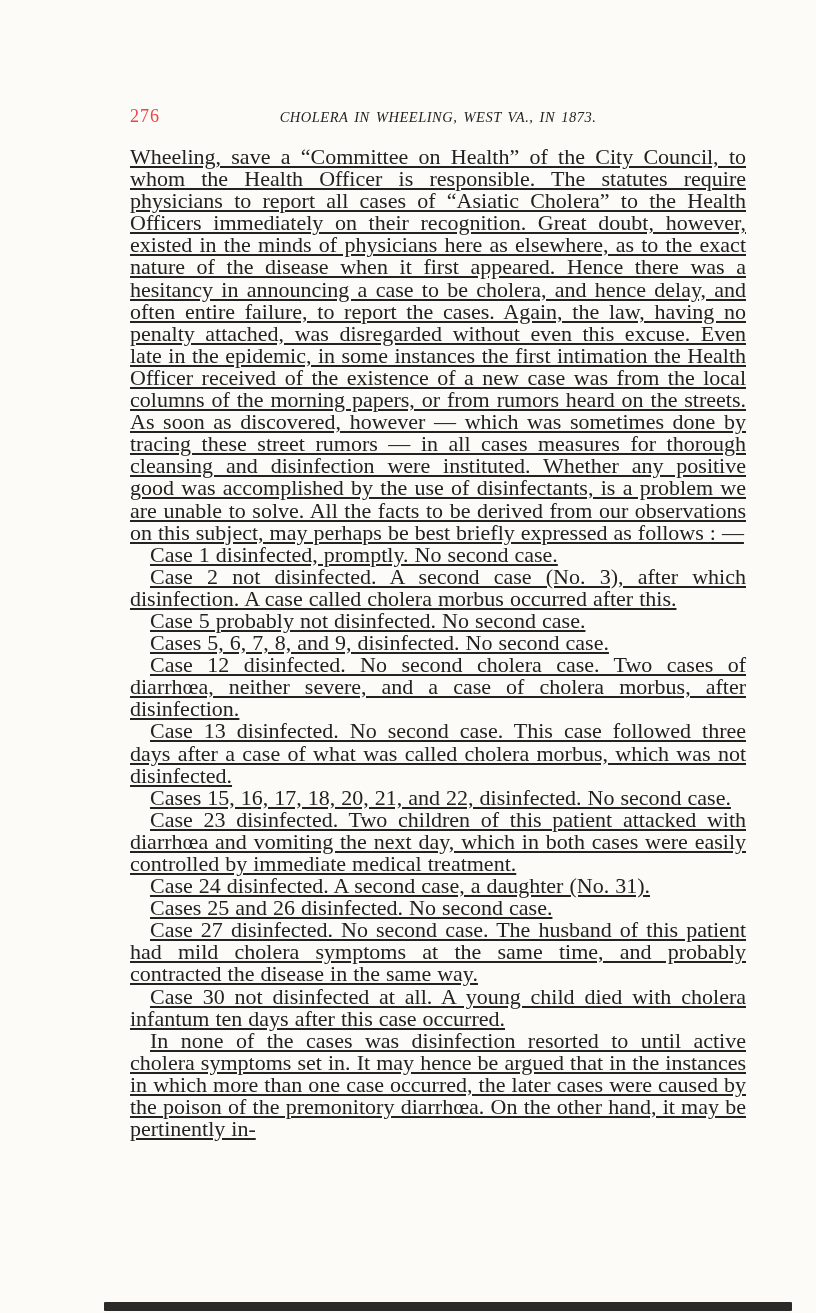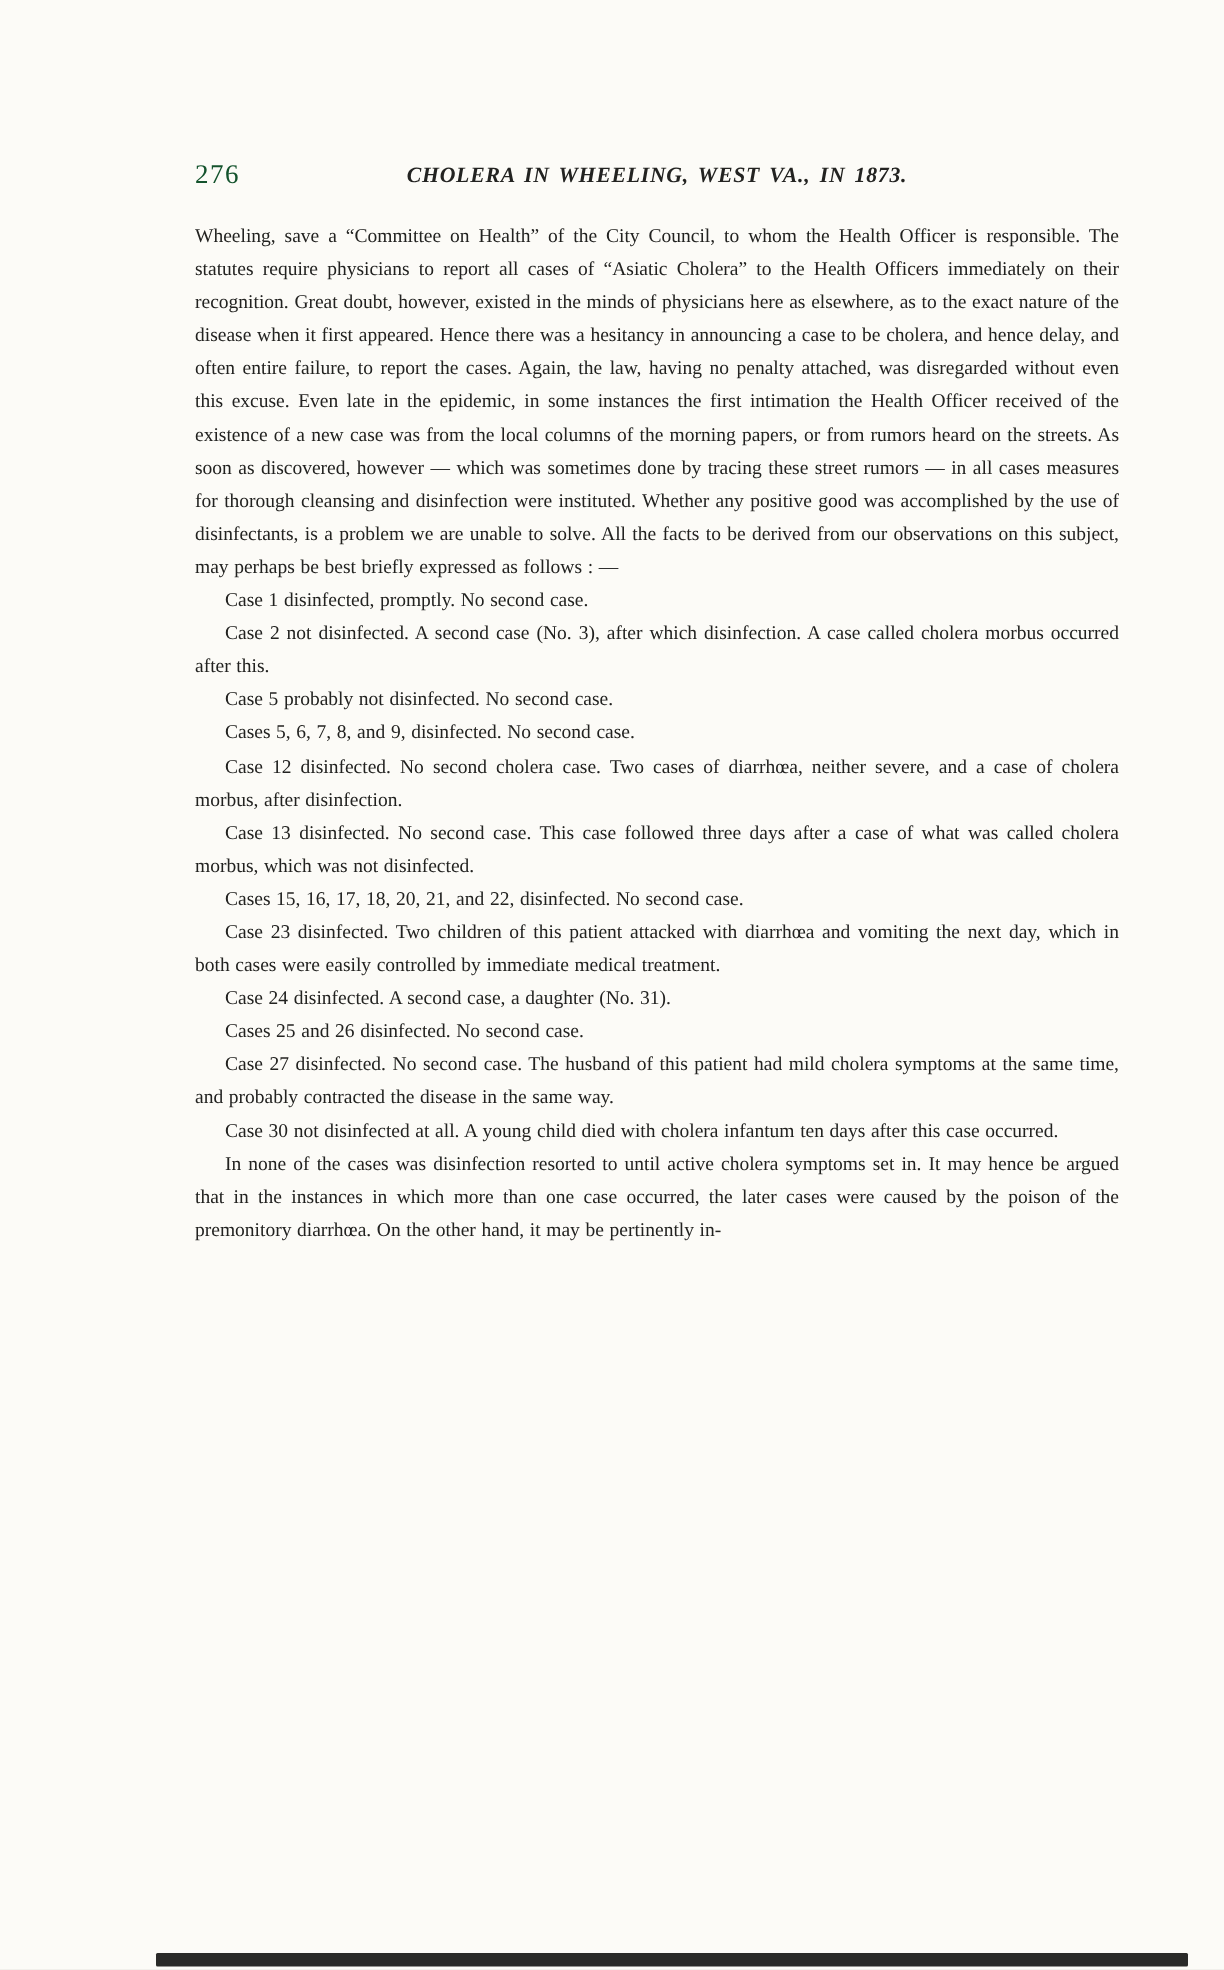--- a/index.html
+++ b/index.html
@@ -23,42 +23,43 @@
     left: 130px;
     width: 616px;
     height: 24px;
   }
   .page-num {
     position: absolute;
     left: 0;
     top: 0;
     font-size: 18px;
     letter-spacing: 1px;
-    color: #14532d;
+    color: #ef4444;
   }
   .running-title {
     display: block;
     text-align: center;
     font-style: italic;
-    font-weight: bold;
+    font-weight: normal;
     font-size: 14.5px;
     letter-spacing: 0.5px;
     padding-top: 3px;
     color: #232321;
     word-spacing: 2px;
   }
   .body-text {
     position: absolute;
     top: 146px;
     left: 130px;
     width: 616px;
-    font-size: 13px;
+    font-size: 22px;
     line-height: 22.1px;
     text-align: justify;
     word-spacing: 0.5px;
+    text-decoration: underline;
   }
   .body-text p {
     margin: 0;
     padding: 0;
   }
   .body-text p.indent {
     text-indent: 20px;
   }
   .scan-bar {
     position: absolute;

